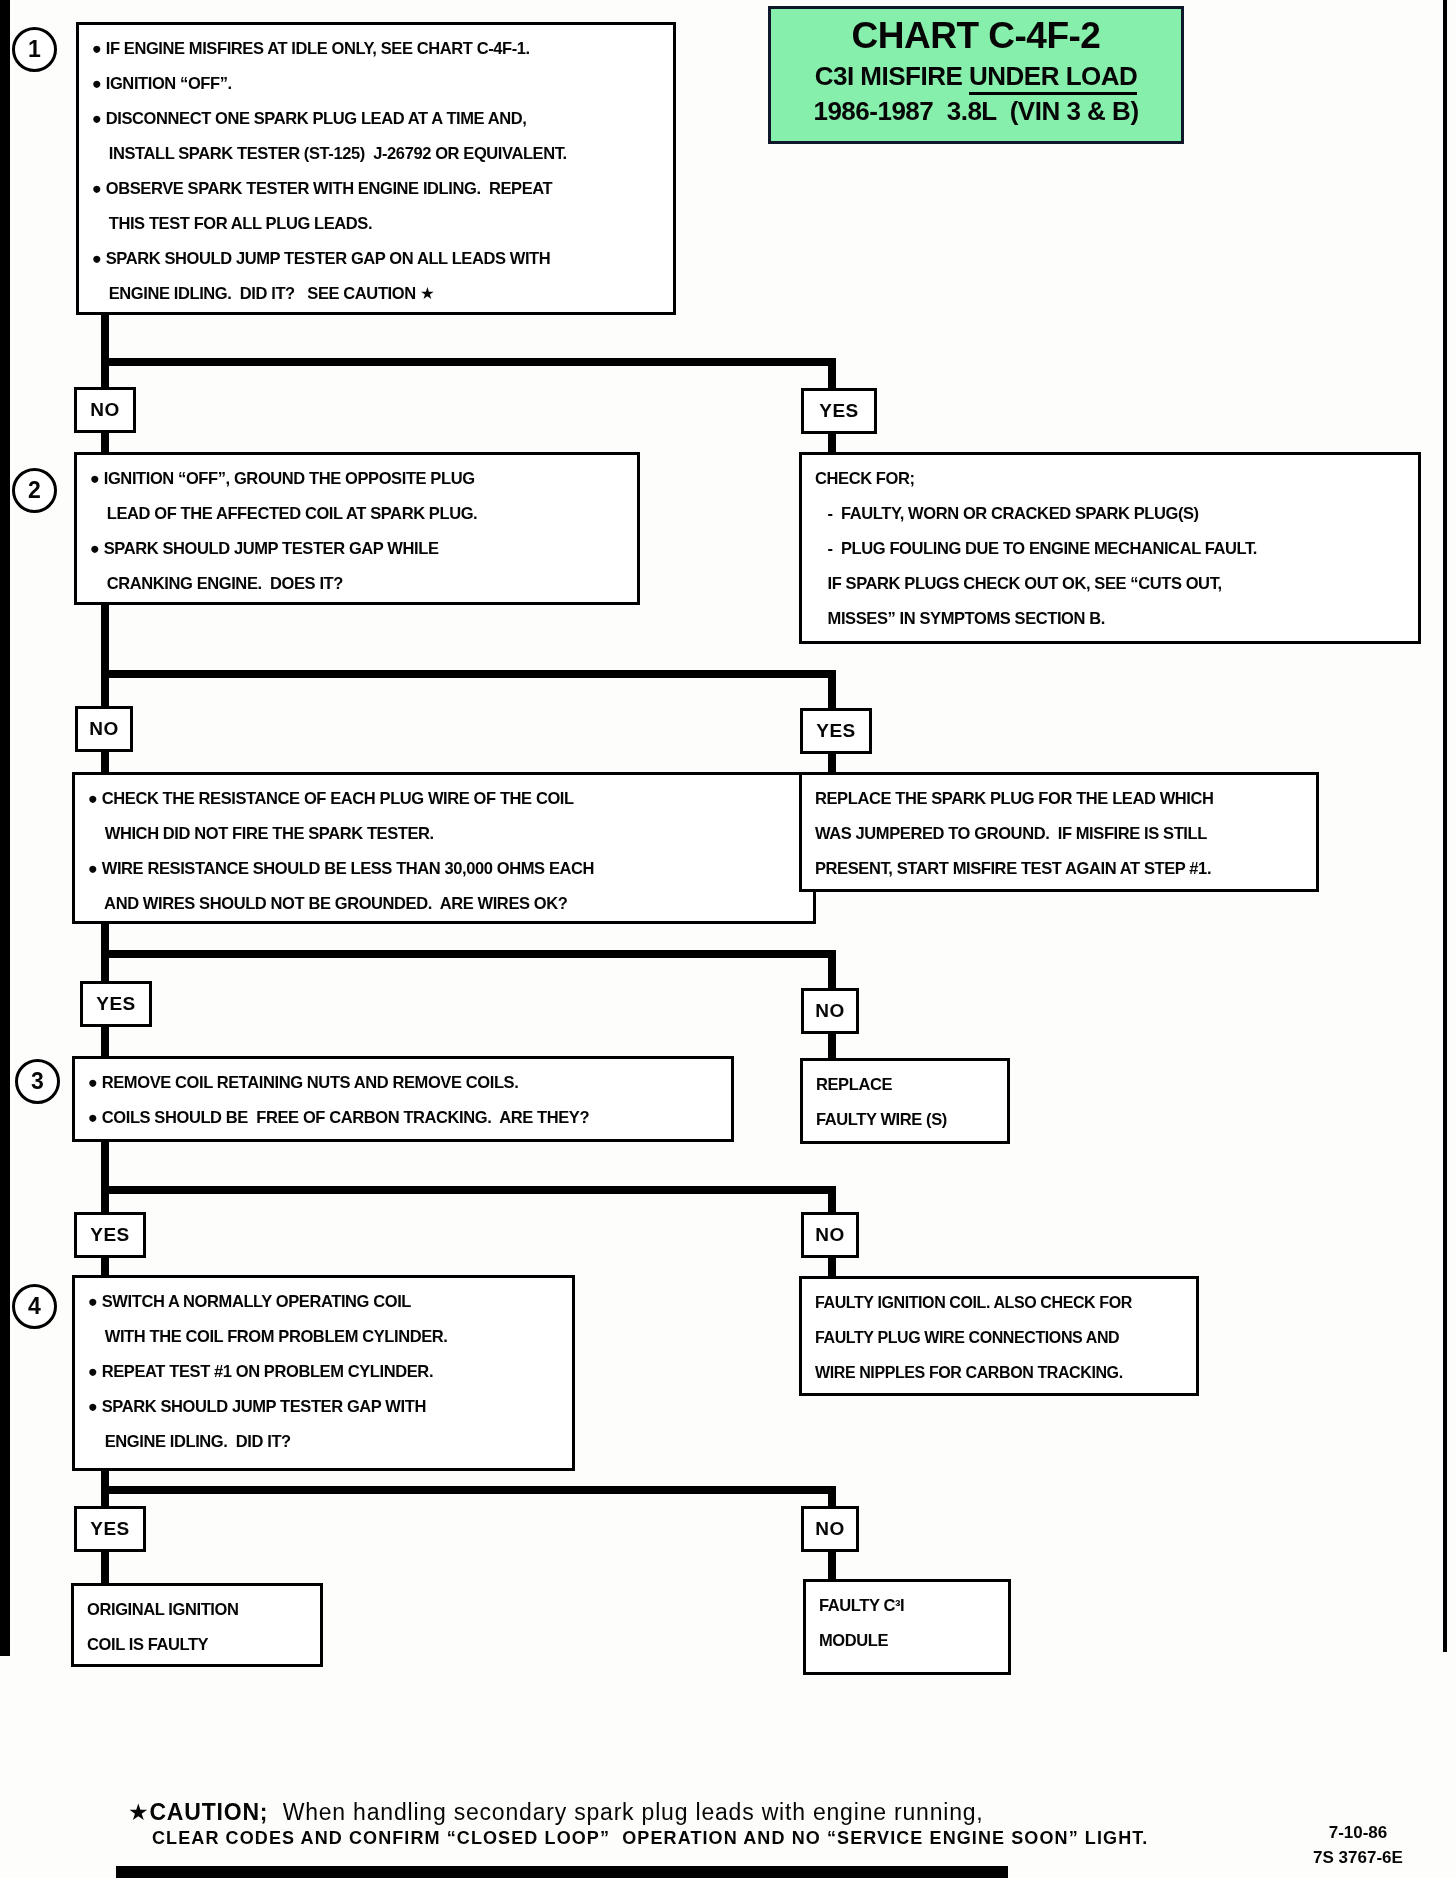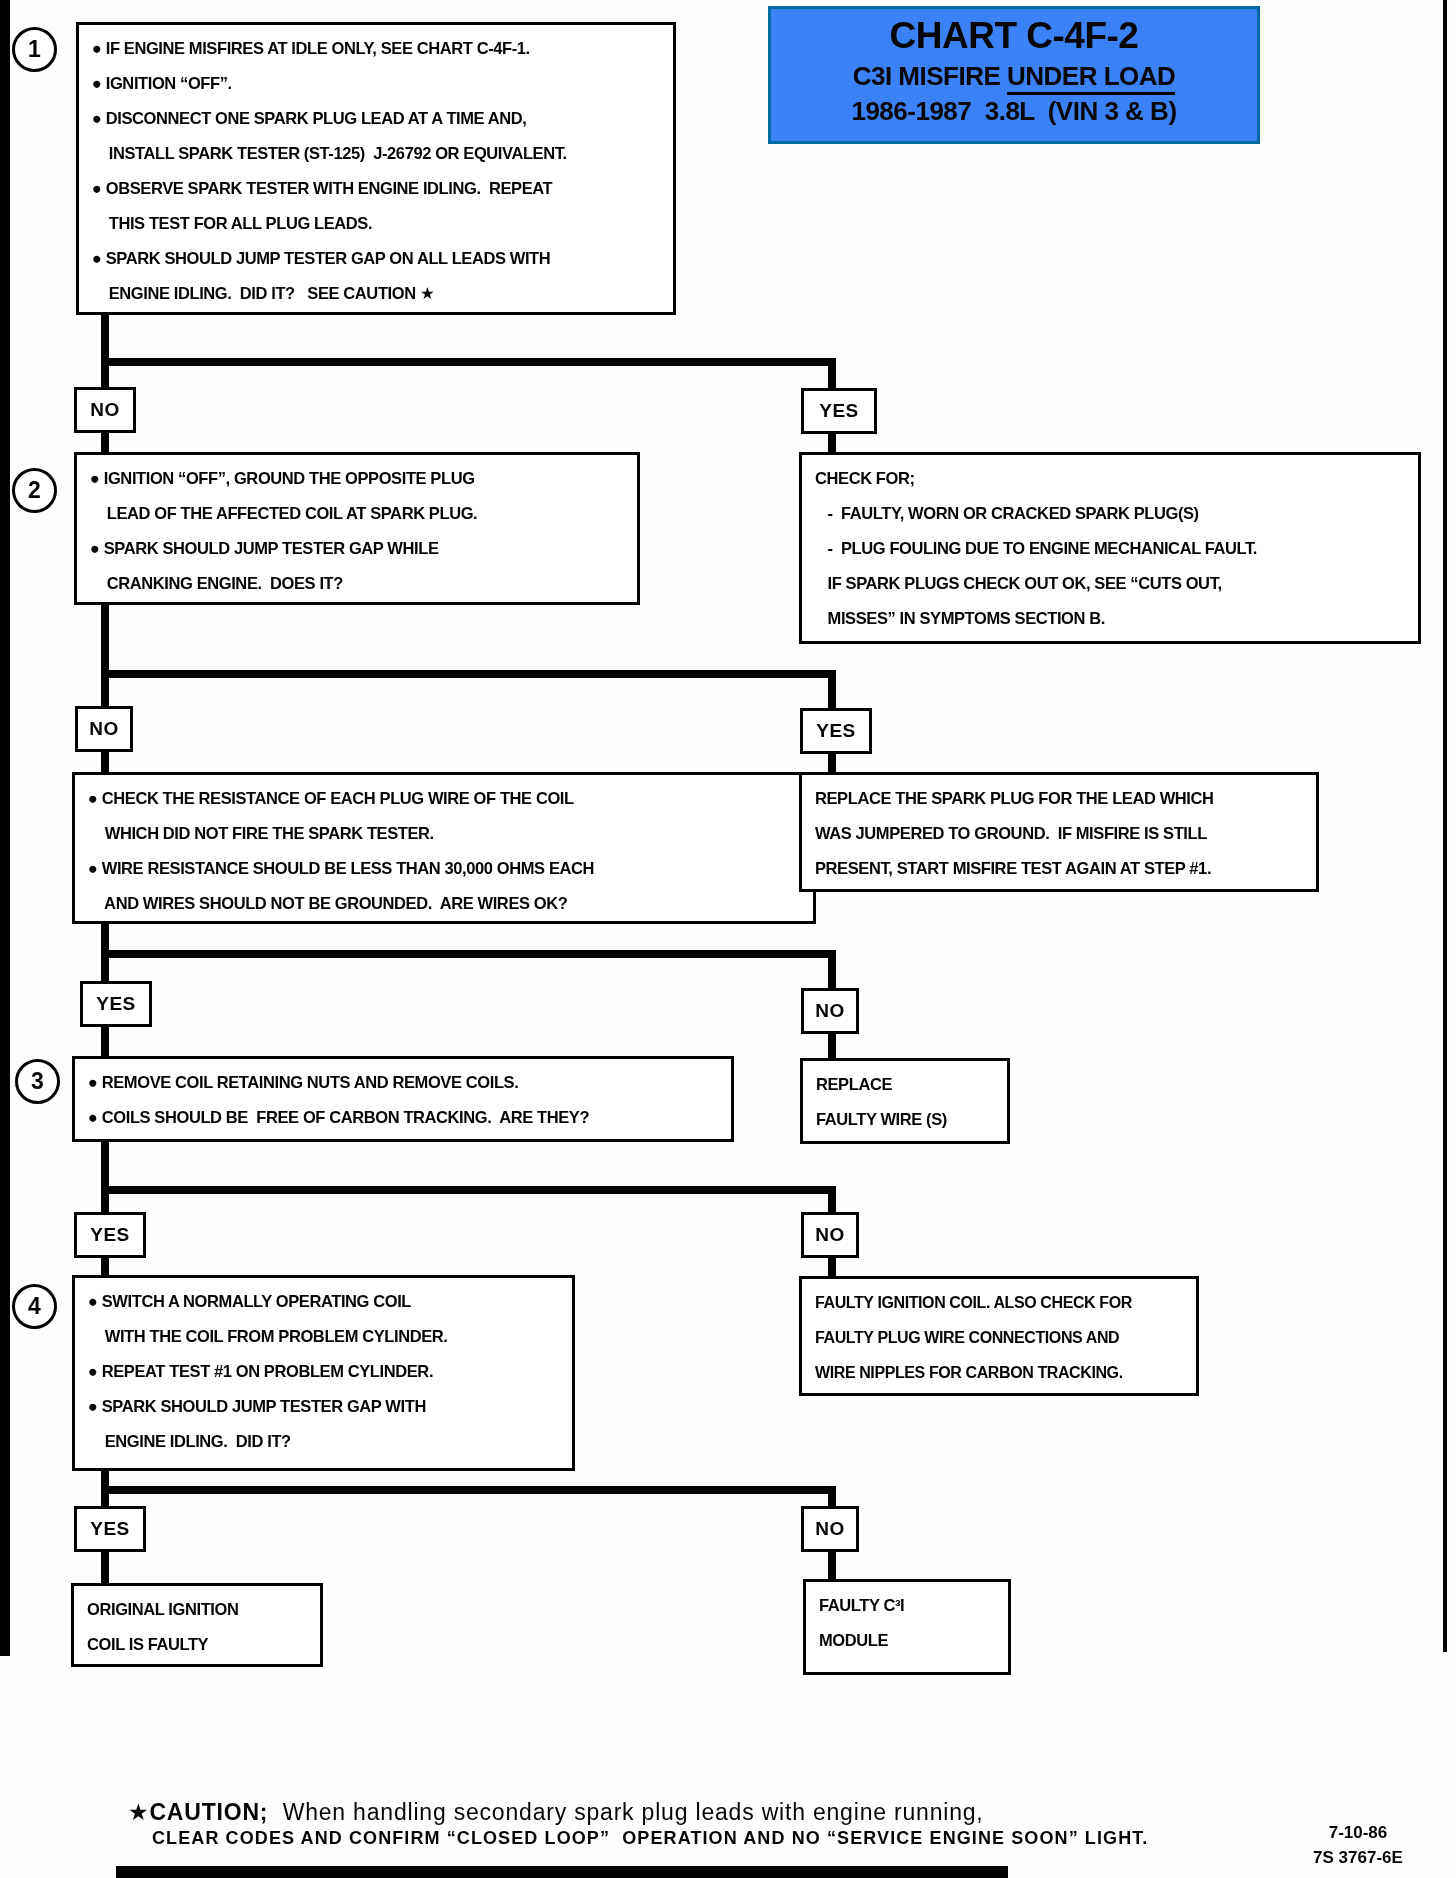--- a/index.html
+++ b/index.html
@@ -9,22 +9,22 @@
   .box{position:absolute;border:3px solid #000;background:#fff;box-sizing:border-box;}
   .flow{font-weight:700;font-size:16.5px;letter-spacing:-0.4px;padding:6px 13px;}
   .flow .ln{white-space:pre;line-height:35px;}
   .tag{position:absolute;border:3px solid #000;background:#fff;box-sizing:border-box;
        display:flex;align-items:center;justify-content:center;
        font-weight:700;font-size:19px;letter-spacing:0.5px;}
   .vl,.hl{position:absolute;background:#000;}
   .circle{position:absolute;width:45px;height:45px;border:3.5px solid #000;border-radius:50%;
           box-sizing:border-box;display:flex;align-items:center;justify-content:center;
           font-weight:700;font-size:23px;background:#fff;}
-  .titlebox{position:absolute;left:768px;top:6px;width:492px;height:138px;border:3px solid #0369a1;
-            box-sizing:border-box;text-align:center;font-weight:700;background:#3b82f6;}
+  .titlebox{position:absolute;left:768px;top:6px;width:416px;height:138px;border:3px solid #0f172a;
+            box-sizing:border-box;text-align:center;font-weight:700;background:#86efac;}
   .t1{font-size:37px;line-height:47px;letter-spacing:-0.5px;margin-top:3px;}
   .t2{font-size:26px;line-height:35px;letter-spacing:-0.5px;}
   .t3{font-size:26px;line-height:35px;letter-spacing:-0.5px;white-space:pre;}
   .uline{border-bottom:3px solid #000;padding-bottom:1px;}
   .caution{position:absolute;left:128px;top:1722px;font-size:23px;letter-spacing:0.8px;
            line-height:36px;white-space:pre;}
   .caution .pre{font-weight:700;}
   .footer-main{position:absolute;left:152px;top:1828px;font-weight:700;font-size:18px;
                letter-spacing:1.1px;white-space:pre;}
   .footer-doc{position:absolute;left:1295px;top:1820px;width:126px;text-align:center;

